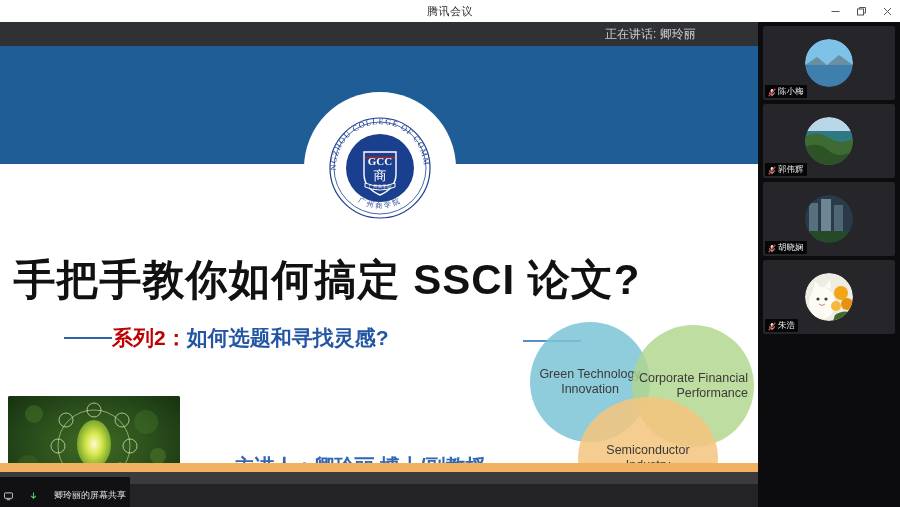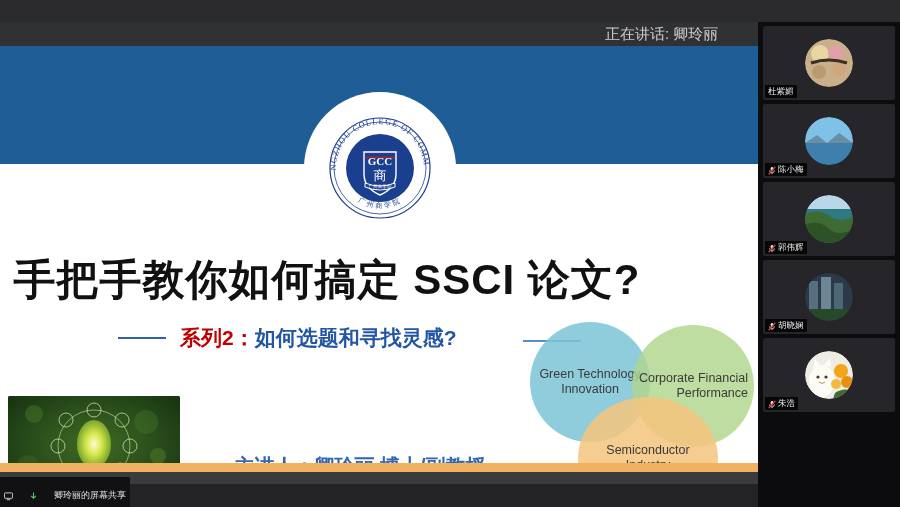--- a/index.html
+++ b/index.html
@@ -65,21 +65,21 @@
   .speaking-indicator {
     position: absolute;
     top: 22px;
     left: 605px;
     height: 24px;
     display: flex;
     align-items: center;
     gap: 4px;
   }
   .speaking-text {
-    font-size: 15px;
+    font-size: 12px;
     color: #cfcfd2;
     white-space: nowrap;
   }
   .wave-icon {
     margin-left: 64px;
     opacity: 0.55;
   }
 
   
   .share-area {
@@ -133,22 +133,21 @@
   }
   .title-inner { display:inline-block; transform: translateX(-70px); }
 
   
   .subtitle-row {
     position: absolute;
     left: 0; top: 278px;
     width: 640px;
     display: flex;
     align-items: center;
-    gap: 14px;
-    padding-left: 118px;
+    padding-left: 64px;
     box-sizing: border-box;
   }
   .rule {
     height: 2px;
     background: #2d61a8;
     width: 48px;
     flex: none;
   }
   .subtitle {
     font-size: 21px;
@@ -317,20 +316,42 @@
     overflow: hidden;
     text-overflow: ellipsis;
   }
   .mic-muted { flex: none; }
 </style>
 </head>
 <body>
 
 <div id="app">
 
+  <div class="titlebar">
+    <div class="titlebar-title">腾讯会议</div>
+    <div class="win-controls">
+      <div class="win-btn">
+        <svg width="11" height="11" viewBox="0 0 11 11">
+            <line x1="1.5" y1="5.5" x2="9.5" y2="5.5" stroke="#555" stroke-width="1"></line>
+          </svg>
+      </div>
+      <div class="win-btn">
+        <svg width="11" height="11" viewBox="0 0 11 11">
+          <rect x="1.5" y="3" width="6" height="6" fill="none" stroke="#555" stroke-width="1"></rect>
+          <polyline points="3.5,3 3.5,1.5 9.5,1.5 9.5,7 8,7" fill="none" stroke="#555" stroke-width="1"></polyline>
+        </svg>
+      </div>
+      <div class="win-btn">
+        <svg width="11" height="11" viewBox="0 0 11 11">
+          <line x1="2" y1="2" x2="9" y2="9" stroke="#555" stroke-width="1"></line>
+          <line x1="9" y1="2" x2="2" y2="9" stroke="#555" stroke-width="1"></line>
+        </svg>
+      </div>
+    </div>
+  </div>
 
   <div class="meeting-topbar"></div>
   <div class="speaking-indicator">
     <span class="speaking-text">正在讲话: 卿玲丽</span>
     <span class="wave-icon">
       <svg width="34" height="14" viewBox="0 0 34 14">
         <path d="M1 11 L8 4 L15 11 Z" fill="#9aa0a8"></path>
         <path d="M12 11 L19 4 L26 11 Z" fill="#9aa0a8"></path>
         <path d="M22 11 L29 5 L34 11 Z" fill="#9aa0a8"></path>
       </svg>
@@ -447,35 +468,20 @@
         <svg width="9" height="9" viewBox="0 0 10 10">
           <path d="M5 0.5 L5 6.5 M2.4 4.2 L5 7 L7.6 4.2" fill="none" stroke="#4fd06a" stroke-width="1.2"></path>
         </svg>
       </span>
       <span class="status-text">卿玲丽的屏幕共享</span>
     </div>
   </div>
 
   <div class="rail">
 
-    <div class="tile">
-      <div class="tile-avatar">
-        <svg width="48" height="48" viewBox="0 0 48 48">
-          <circle cx="24" cy="24" r="24" fill="#c9b08a"></circle>
-          <circle cx="15" cy="15" r="9" fill="#e8d7a2"></circle>
-          <circle cx="31" cy="14" r="8" fill="#e0a0a8"></circle>
-          <circle cx="34" cy="30" r="7" fill="#cfa77e"></circle>
-          <circle cx="14" cy="33" r="7" fill="#b89b6e"></circle>
-          <path d="M6 24 Q24 18 42 24" stroke="#3a2f22" stroke-width="3" fill="none"></path>
-        </svg>
-      </div>
-      <div class="tile-namebar">
-        <span class="tile-name">杜紫媚</span>
-      </div>
-    </div>
 
     <div class="tile">
       <div class="tile-avatar">
         <svg width="48" height="48" viewBox="0 0 48 48">
           <defs>
               <clipPath id="c2">
                 <circle cx="24" cy="24" r="24"></circle>
               </clipPath>
             </defs>
           <g clip-path="url(#c2)">

